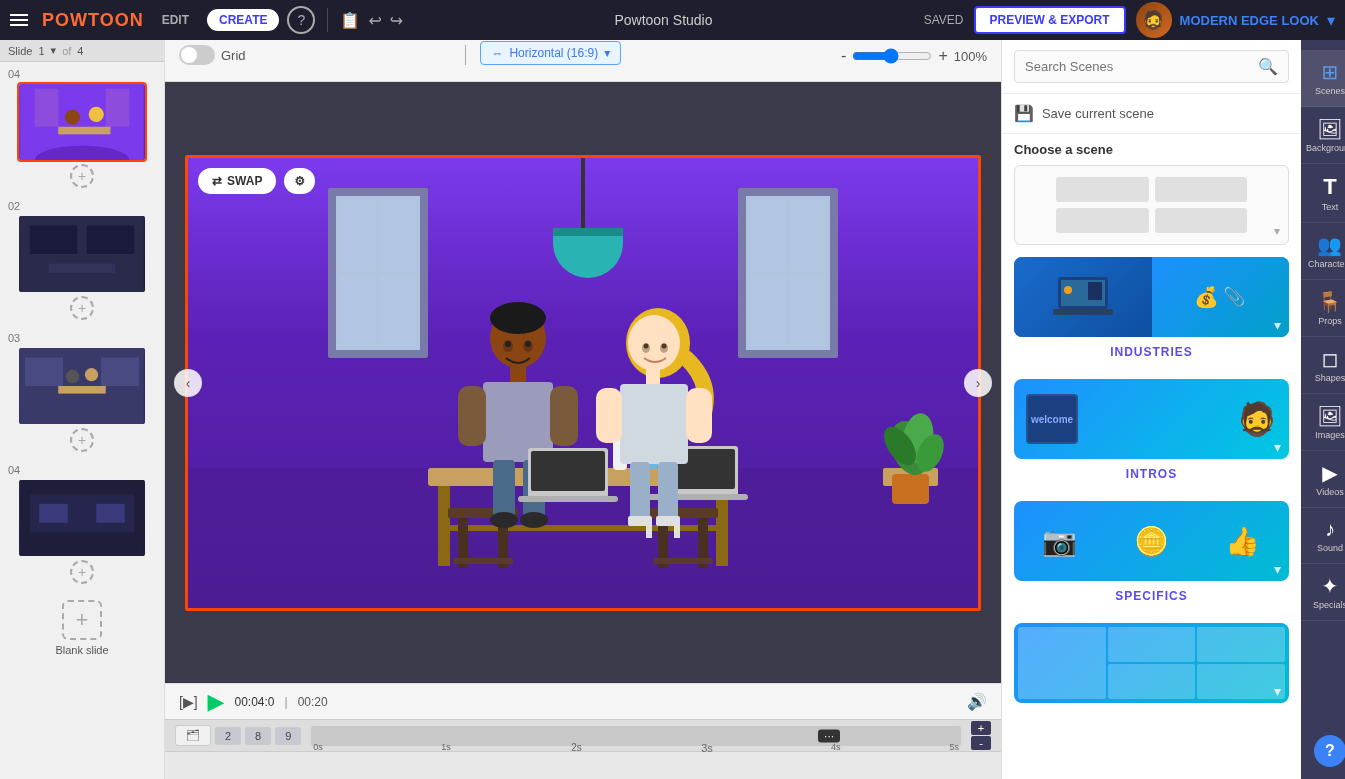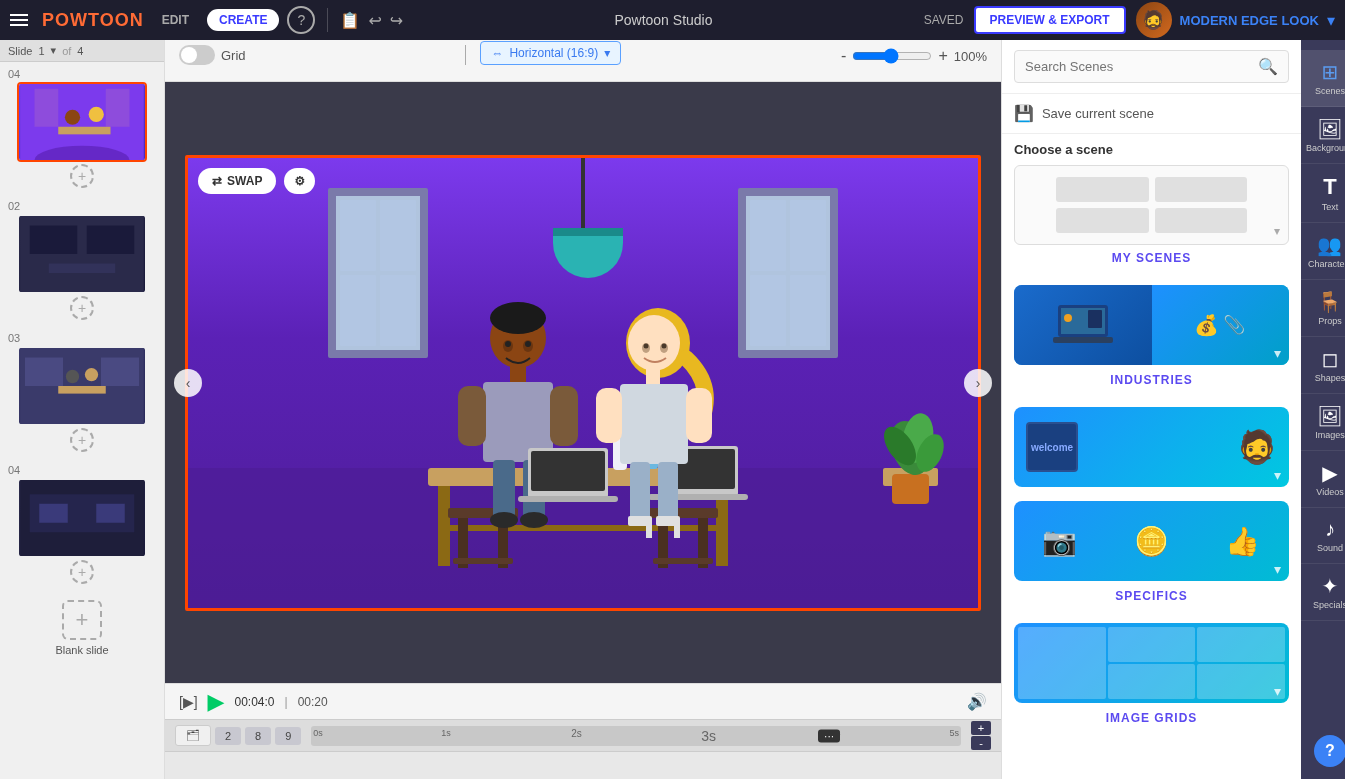--- a/index.html
+++ b/index.html
@@ -942,25 +942,25 @@
       <div style="display:flex;align-items:center;height:32px;padding:0 10px;gap:4px;background:#ddd;border-bottom:1px solid #ccc;">
         <button class="timeline-btn" style="background:#f0f0f0;border:1px solid #ccc;">
           <span>🗂</span>
         </button>
         <button class="timeline-btn">2</button>
         <button class="timeline-btn">8</button>
         <button class="timeline-btn">9</button>
 
         <div style="flex:1;position:relative;height:20px;background:#c8c8c8;border-radius:3px;margin:0 6px;">
 
-          <div style="position:absolute;top:0;left:0;right:0;bottom:0;display:flex;align-items:flex-start;padding-top:2px;">
+          <div style="position:absolute;top:0;left:0;right:0;bottom:0;display:flex;align-items:flex-start;padding-top:16px;">
             <span style="position:absolute;left:2px;font-size:9px;color:#666;">0s</span>
             <span style="position:absolute;left:20%;font-size:9px;color:#666;">1s</span>
             <span style="position:absolute;left:40%;font-size:10px;color:#666;">2s</span>
-            <span style="position:absolute;left:60%;font-size:14px;color:#666;">3s</span>
+            <span style="position:absolute;left:60%;font-size:11px;color:#666;">3s</span>
             <span style="position:absolute;left:80%;font-size:9px;color:#666;">4s</span>
             <span style="position:absolute;right:2px;font-size:9px;color:#666;">5s</span>
           </div>
 
           <div style="position:absolute;top:50%;transform:translateY(-50%);left:78%;background:#333;padding:1px 6px;border-radius:3px;color:white;font-size:10px;">···</div>
         </div>
 
         <div style="display:flex;flex-direction:column;gap:1px;">
           <button style="width:20px;height:14px;background:#3a3a5a;border:none;color:white;font-size:11px;cursor:pointer;border-radius:2px;display:flex;align-items:center;justify-content:center;">+</button>
           <button style="width:20px;height:14px;background:#3a3a5a;border:none;color:white;font-size:11px;cursor:pointer;border-radius:2px;display:flex;align-items:center;justify-content:center;">-</button>
@@ -992,21 +992,20 @@
       <div class="scene-section">
         <div class="my-scenes-box">
           <div class="my-scenes-grid">
             <div class="my-scene-cell" style="background:#e0e0e0;"></div>
             <div class="my-scene-cell" style="background:#e0e0e0;"></div>
             <div class="my-scene-cell" style="background:#e0e0e0;"></div>
             <div class="my-scene-cell" style="background:#e0e0e0;"></div>
           </div>
           <span style="position:absolute;bottom:6px;right:8px;font-size:12px;color:#aaa;">▾</span>
         </div>
-        <div class="section-label">MY SCENES</div>
       </div>
 
       <div class="scene-section">
         <div class="scene-card">
           <div class="scene-card-img industries">
             <div class="industries-inner">
               <div class="industries-img-left">
 
                 <svg width="60" height="50" viewBox="0 0 60 50">
                   <rect x="5" y="5" width="50" height="32" fill="#1a4080" rx="3"></rect>
@@ -1035,20 +1034,21 @@
               <div class="intro-monitor">
                 <span style="font-size:10px;font-weight:bold;color:#88aaff;">welcome</span>
               </div>
               <div class="intro-person">
                 🧔
               </div>
             </div>
             <span class="chevron-down">▾</span>
           </div>
         </div>
+        <div class="section-label">INTROS</div>
       </div>
 
       <div class="scene-section">
         <div class="scene-card">
           <div class="scene-card-img specifics">
             <div class="specifics-inner">
               <span class="spec-icon">📷</span>
               <span class="spec-icon">🪙</span>
               <span class="spec-icon">👍</span>
             </div>
@@ -1064,21 +1064,20 @@
             <div class="imagegrid-inner">
               <div class="ig-cell tall"></div>
               <div class="ig-cell"></div>
               <div class="ig-cell"></div>
               <div class="ig-cell"></div>
               <div class="ig-cell"></div>
             </div>
             <span class="chevron-down">▾</span>
           </div>
         </div>
-        <div class="section-label">IMAGE GRIDS</div>
       </div>
     </div>
   </div>
 
   <div class="right-sidebar">
     <div class="sidebar-icon-item active">
       <span class="sidebar-icon-glyph">⊞</span>
       <span class="sidebar-icon-label">Scenes</span>
     </div>
     <div class="sidebar-icon-item">

